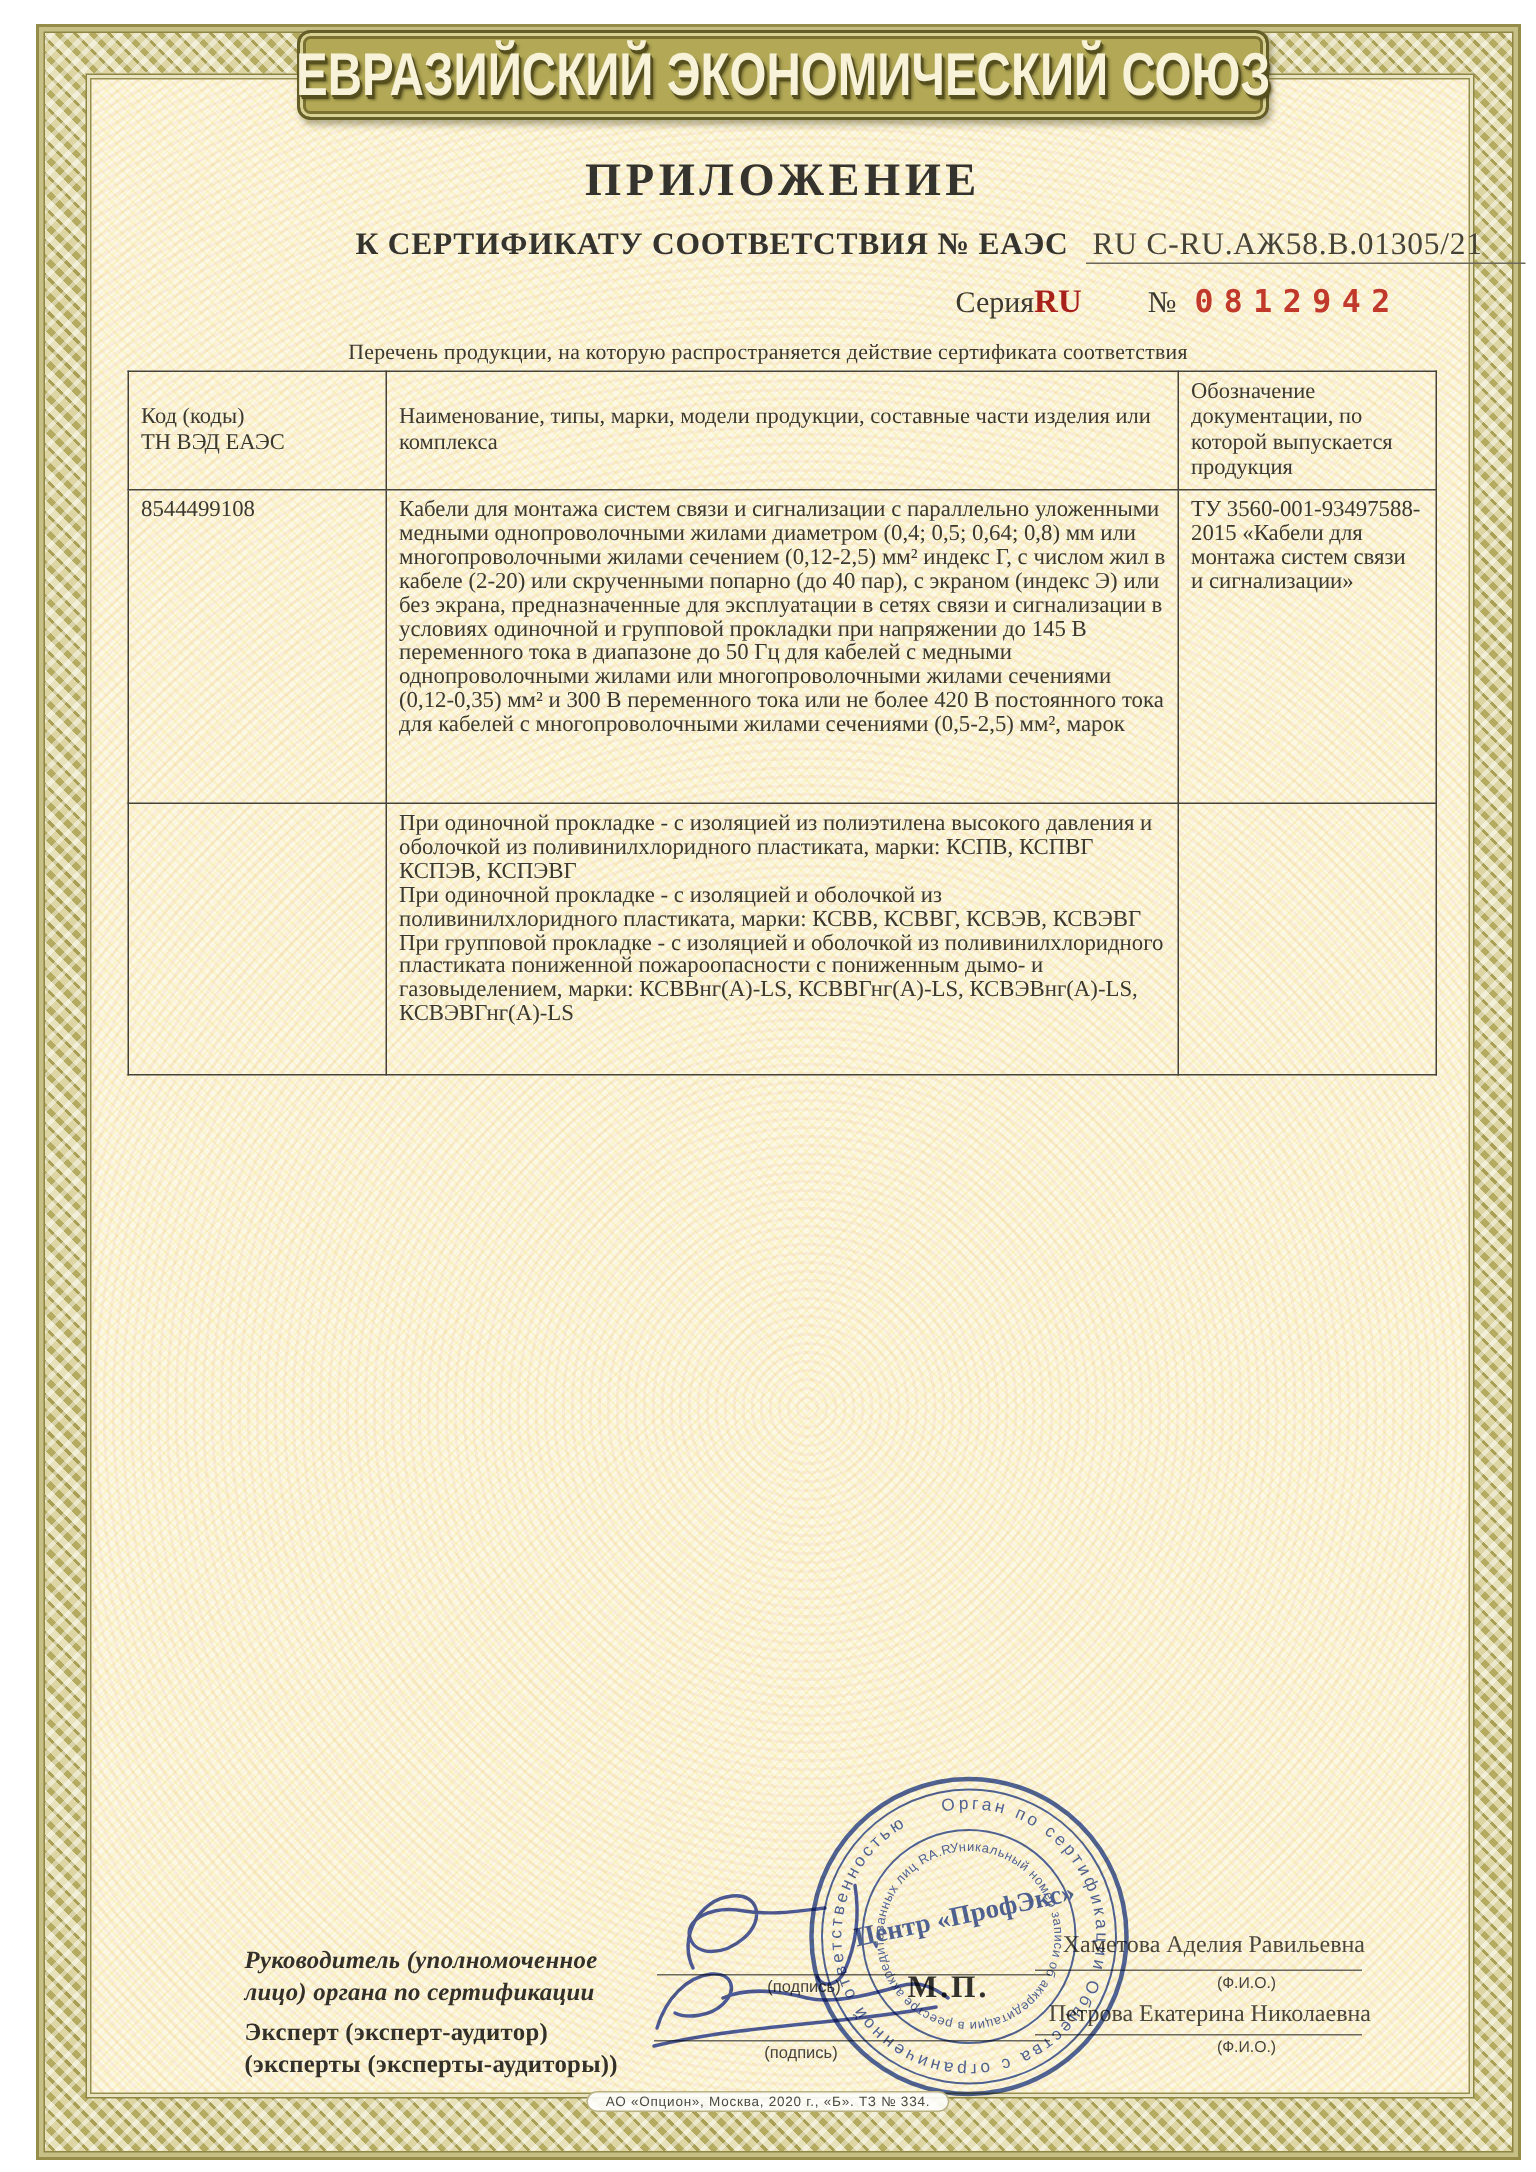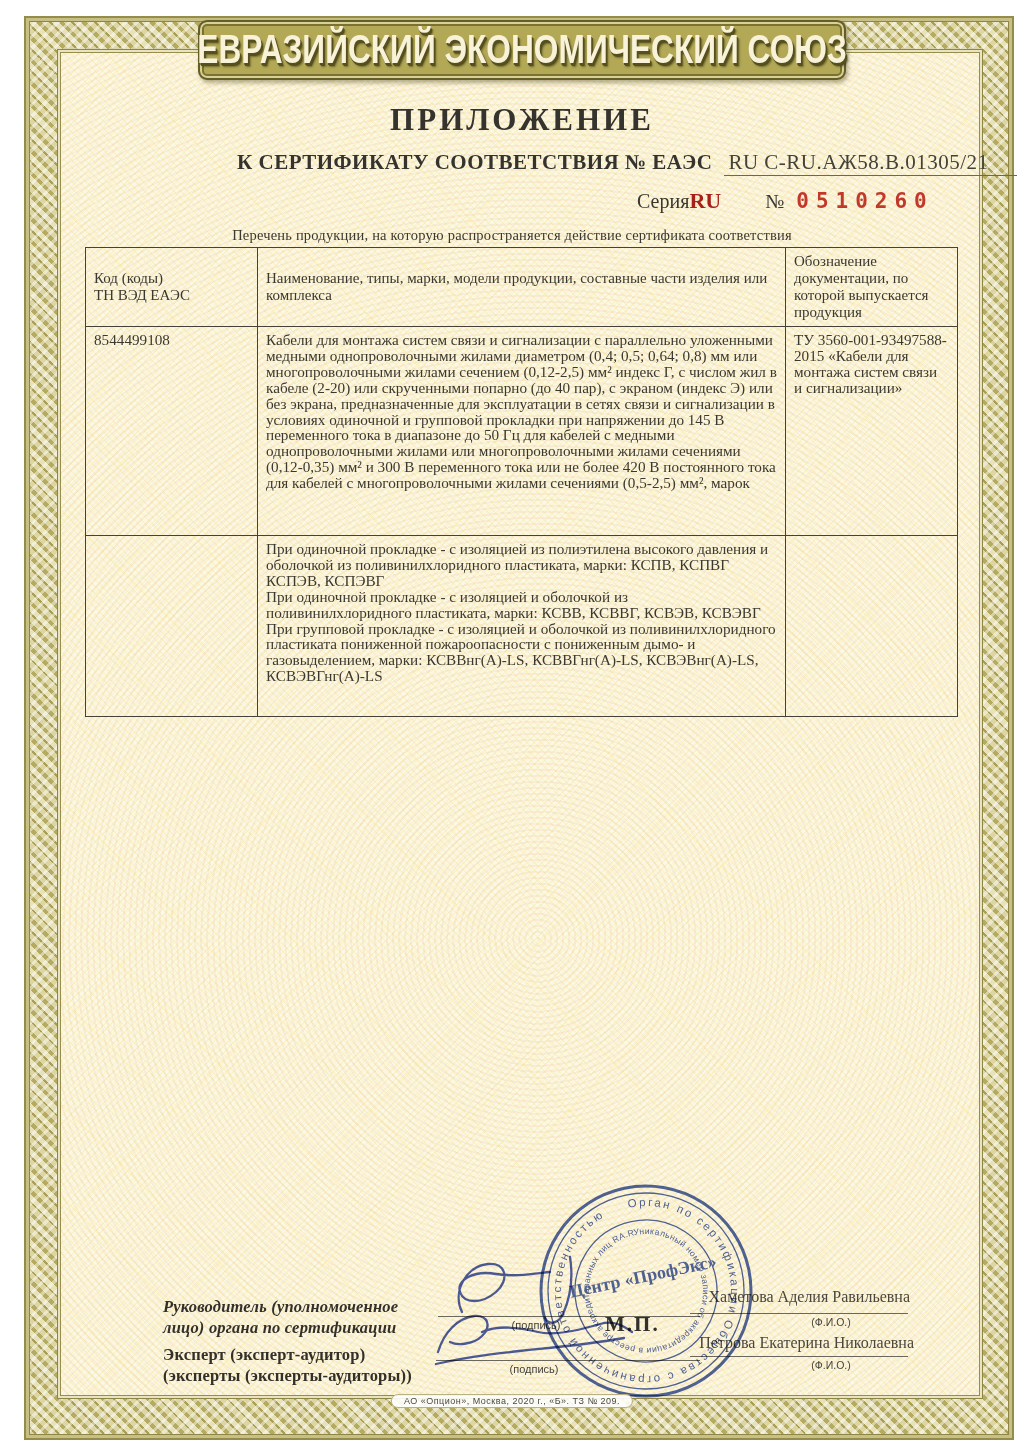--- a/index.html
+++ b/index.html
@@ -149,21 +149,21 @@
   <span class="banner-text">ЕВРАЗИЙСКИЙ ЭКОНОМИЧЕСКИЙ СОЮЗ</span>
 </div>
 
 <div class="title">ПРИЛОЖЕНИЕ</div>
 
 <div class="cert-line">
   <span class="cert-label">К СЕРТИФИКАТУ СООТВЕТСТВИЯ № ЕАЭС</span><span class="cert-number">RU С-RU.АЖ58.В.01305/21</span>
 </div>
 
 <div class="series-line">
-  <span>Серия</span><span class="series-value">RU</span><span class="number-sign">№</span><span class="serial-number">0510260</span>
+  <span>Серия</span><span class="series-value">RU</span><span class="number-sign">№</span><span class="serial-number">0812942</span>
 </div>
 
 <div class="table-caption">Перечень продукции, на которую распространяется действие сертификата соответствия</div>
 
 <table class="product-table">
   <colgroup>
       <col class="c1">
       <col class="c2">
       <col class="c3">
     </colgroup>
@@ -235,13 +235,13 @@
   <path id="iring" d="M113,56 a57,57 0 1,1 -0.01,0" fill="none"></path>
   <text font-family="Liberation Sans, sans-serif" font-size="11.5" letter-spacing="2.2" fill="#3d55a3">
     <textPath href="#oring">Орган по сертификации Общества с ограниченной ответственностью</textPath>
   </text>
   <text font-family="Liberation Sans, sans-serif" font-size="8.6" letter-spacing="0.4" fill="#3d55a3">
     <textPath href="#iring">Уникальный номер записи об аккредитации в реестре аккредитованных лиц RA.RU.10АЖ58 *</textPath>
   </text>
   <text x="113" y="104" text-anchor="middle" font-family="Liberation Serif, serif" font-size="18" font-weight="bold" fill="#3d55a3">Центр «ПрофЭкс»</text>
 </svg>
 
-<div class="footer-pill">АО «Опцион», Москва, 2020 г., «Б».  ТЗ № 209.</div>
+<div class="footer-pill">АО «Опцион», Москва, 2020 г., «Б».  ТЗ № 334.</div>
 
 </body></html>

